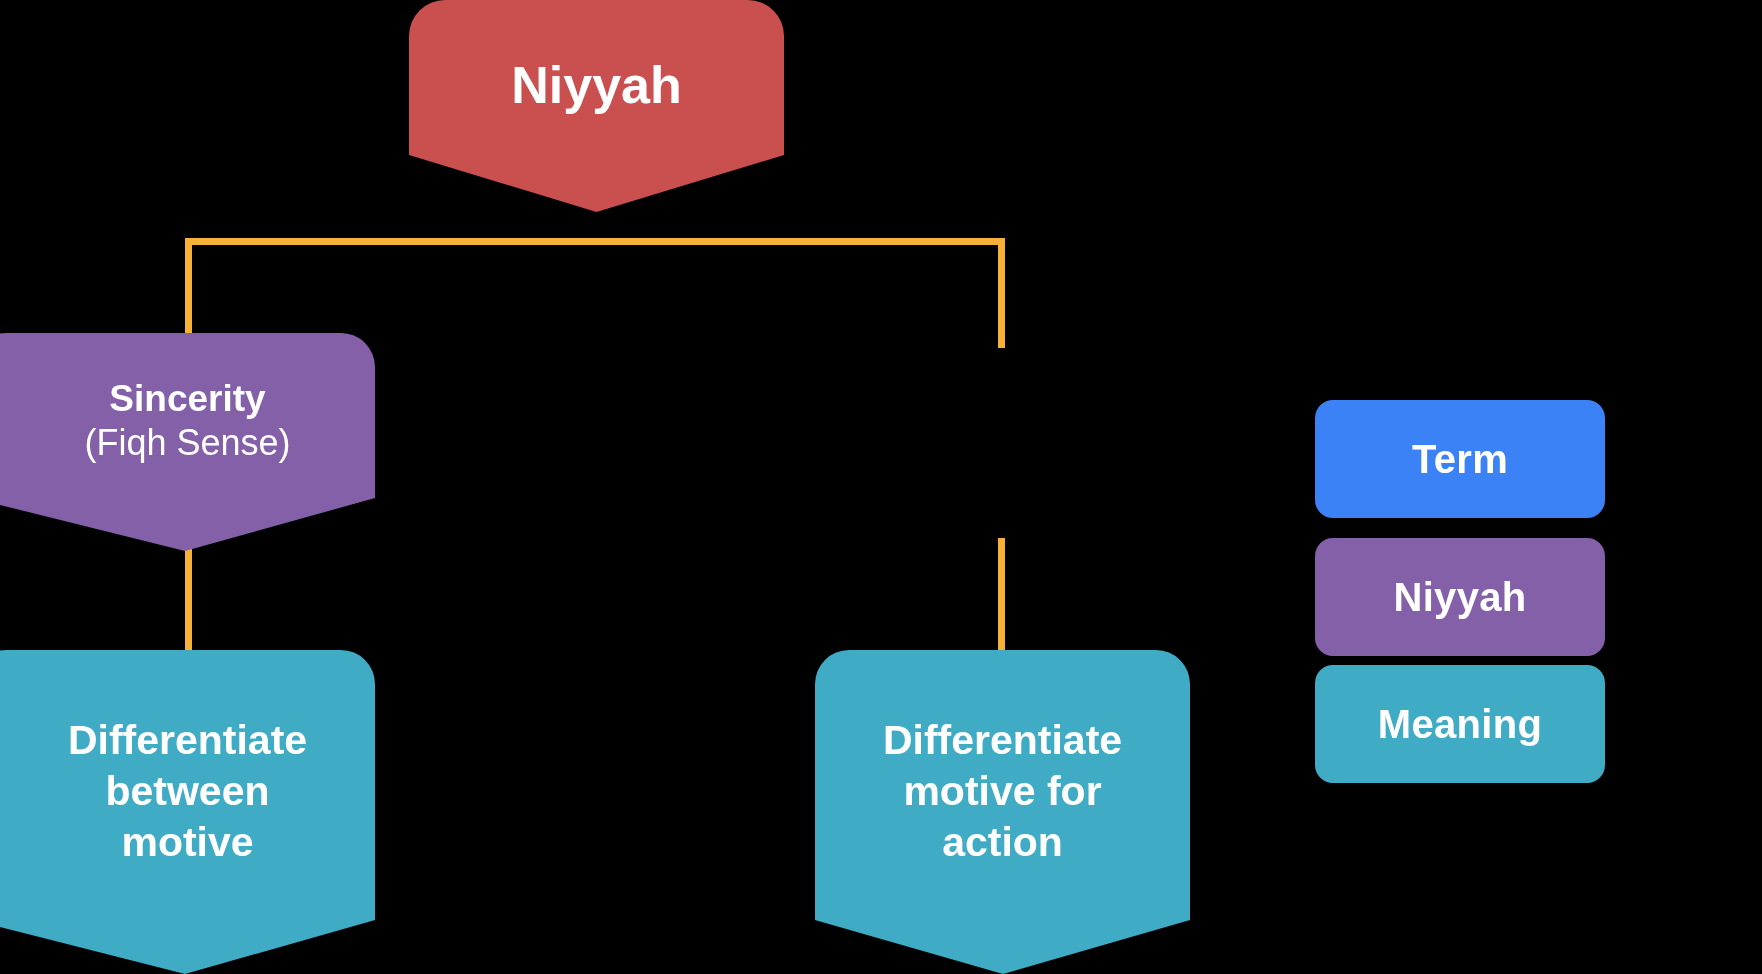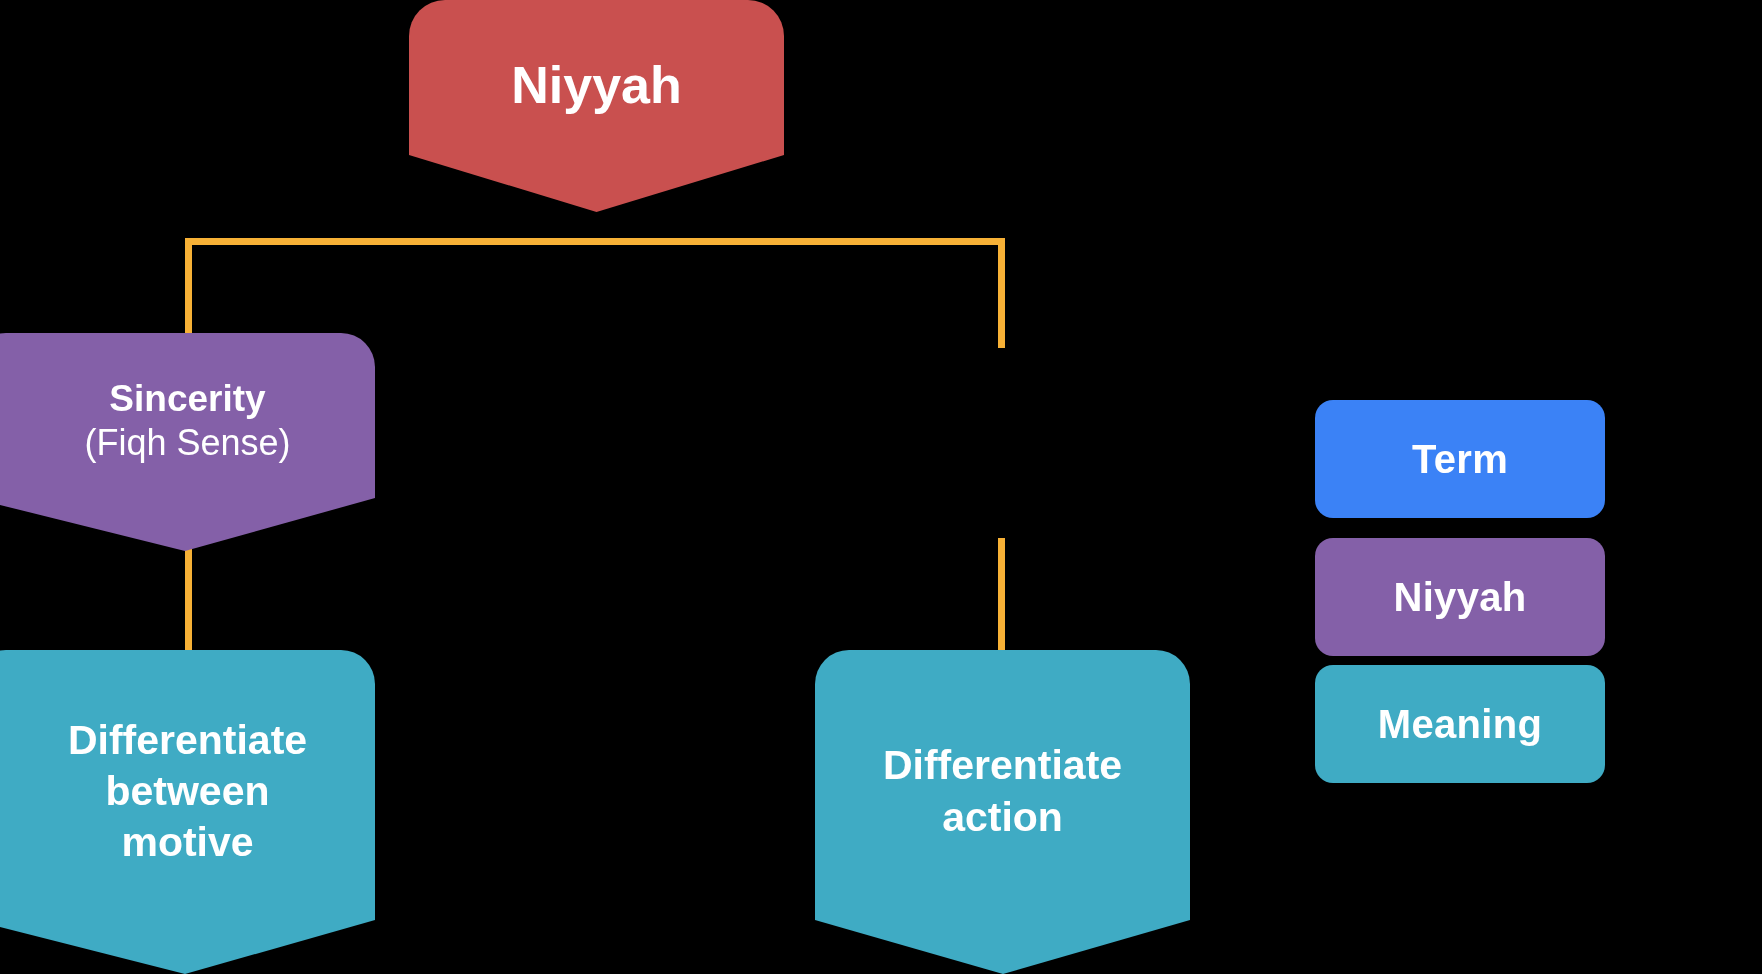--- a/index.html
+++ b/index.html
@@ -66,20 +66,21 @@
       <div class="t-bold" style="font-size:41px;margin-top:7px;">motive</div>
     </div>
   </div>
 
   <div class="node" style="left:815px; top:650px; width:375px; height:324px;">
     <svg width="375" height="324" viewBox="0 0 375 324">
       <path d="M 0,34 A 34,34 0 0 1 34,0 L 341,0 A 34,34 0 0 1 375,34 L 375,270 L 188,324 L 0,270 Z" fill="#3fabc4"></path>
     </svg>
     <div class="label" style="height:282px;">
       <div class="t-bold" style="font-size:41px;">Differentiate</div>
+      <div class="t-bold" style="font-size:41px;margin-top:7px;">motive for</div>
       <div class="t-bold" style="font-size:41px;margin-top:7px;">action</div>
     </div>
   </div>
 
   <div class="legend-box" style="left:1315px; top:400px; width:290px; height:118px; background:#3b82f6;">
     <span>Term</span>
   </div>
 
   <div class="legend-box" style="left:1315px; top:538px; width:290px; height:118px; background:#8460a8;">
     <span>Niyyah</span>

